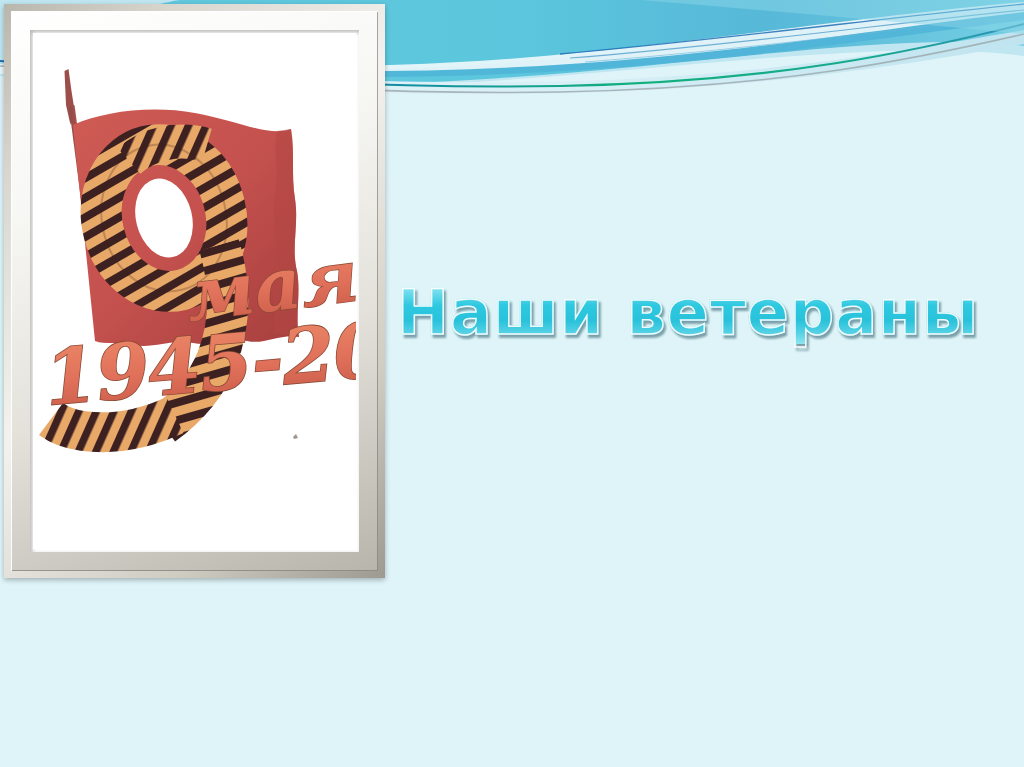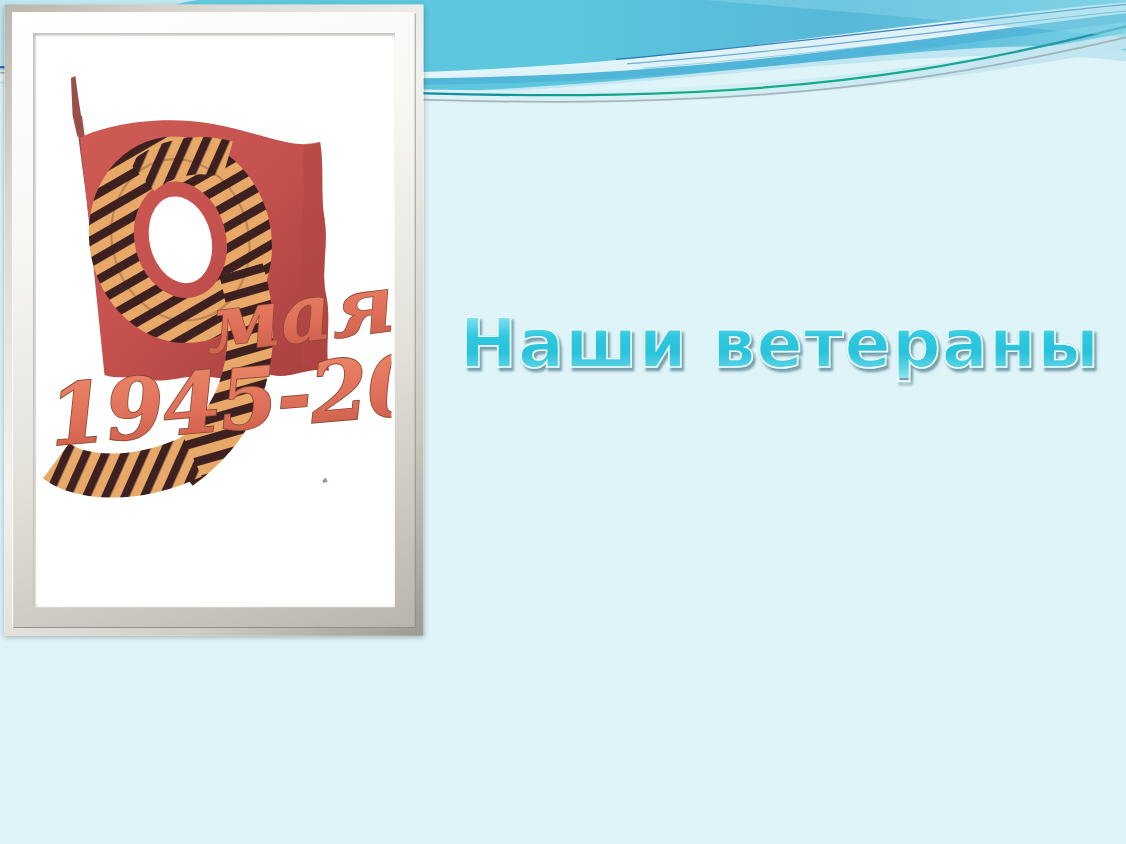--- a/index.html
+++ b/index.html
@@ -78,21 +78,20 @@
   
   #slide-title {
     position:absolute;
     left:388px;
     top:268px;
     width:600px;
     height:90px;
     display:flex;
     align-items:center;
     justify-content:center;
-    margin-left:21px;
   }
   #title-text {
     font-family:"DejaVu Sans", sans-serif;
     font-size:62px;
     font-weight:700;
     letter-spacing:1px;
     line-height:1;
     white-space:nowrap;
     background:linear-gradient(180deg,
         #a9eef6 0%,

